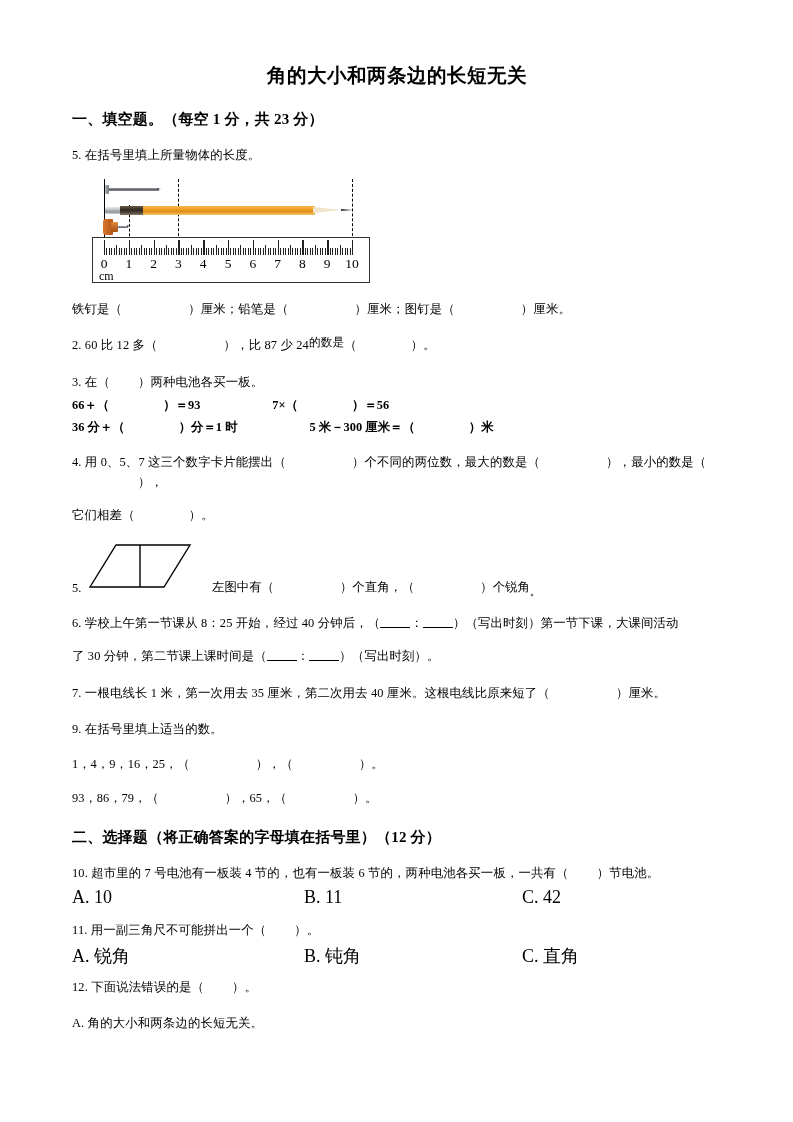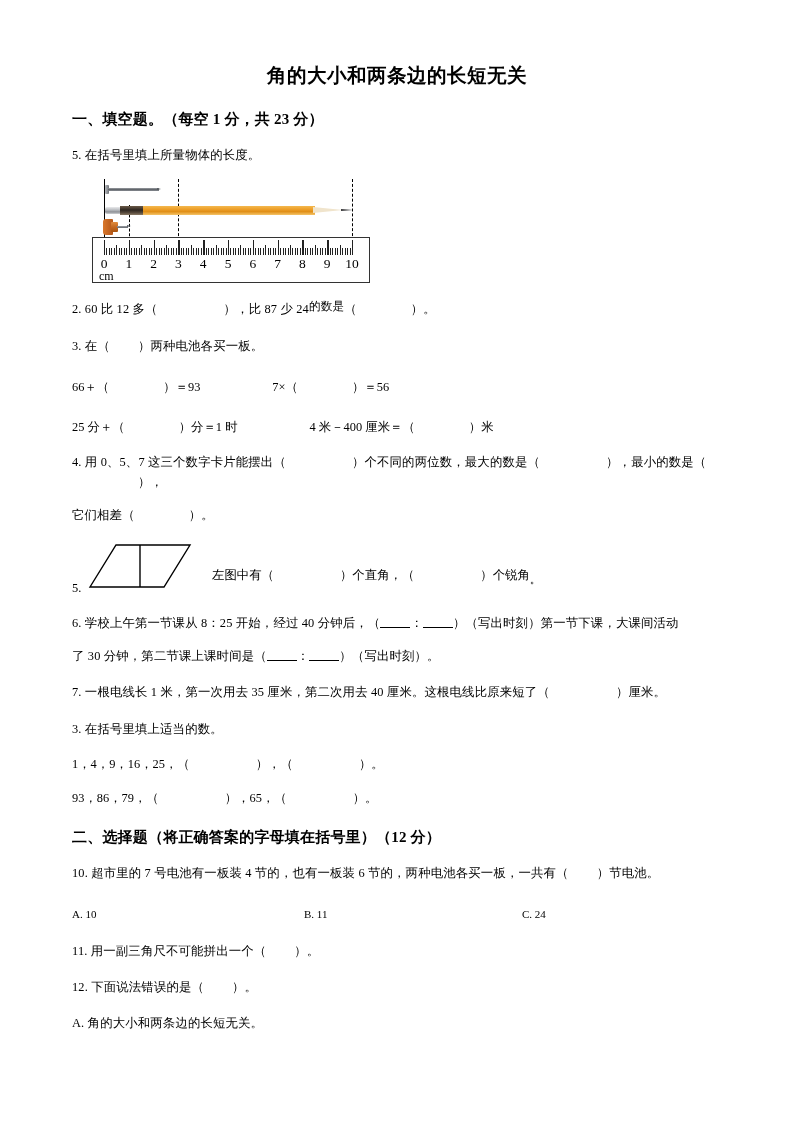--- a/index.html
+++ b/index.html
@@ -264,35 +264,36 @@
   .para-fig {
     position: absolute;
     left: 14px;
     top: -6px;
     width: 108px;
     height: 50px;
   }
   .q5-text {
     position: absolute;
     left: 140px;
-    top: 20px;
+    top: 32px;
     font-size: 12.4px;
     white-space: nowrap;
   }
 
   .eq-line {
     font-size: 12.4px;
-    margin-top: 23px;
+    margin-top: 5px;
+    font-weight: bold;
   }
   .eq-gap-wide { display: inline-block; width: 72px; }
 
   .opts {
     position: relative;
-    font-size: 11px;
-    margin-top: 25px;
+    font-size: 18px;
+    margin-top: 4px;
     height: 17px;
   }
   .opts span { position: absolute; top: 0; white-space: nowrap; }
   .opt-a { left: 0; }
   .opt-b { left: 232px; }
   .opt-c { left: 450px; }
 
   .seq-line { font-size: 12.4px; margin-top: 17px; }
 </style>
 </head>
@@ -448,35 +449,38 @@
           <span style="left: 124px;">5</span>
           <span style="left: 148.8px;">6</span>
           <span style="left: 173.6px;">7</span>
           <span style="left: 198.4px;">8</span>
           <span style="left: 223.2px;">9</span>
           <span style="left: 248px;">10</span>
         </div>
       <div class="cm-label">cm</div>
     </div>
 
+    <div class="q">
+      <span>铁钉是（</span><span class="blank-lg"></span><span>）厘米；铅笔是（</span><span class="blank-lg"></span><span>）厘米；图钉是（</span><span class="blank-lg"></span><span>）厘米。</span>
+    </div>
 
     <div class="q">
       <span>2. 60 比 12 多（</span><span class="blank-lg"></span><span>），比 87 少 24</span><span class="raised">的数是</span><span>（</span><span class="blank-md"></span><span>）。</span>
     </div>
 
     <div class="q">
       <span>3. 在（</span><span class="blank-sm"></span><span>）两种电池各买一板。</span>
     </div>
 
     <div class="eq-line">
       <span>66＋（</span><span class="blank-md"></span><span>）＝93</span><span class="eq-gap-wide"></span><span>7×（</span><span class="blank-md"></span><span>）＝56</span>
     </div>
 
     <div class="eq-line">
-      <span>25 分＋（</span><span class="blank-md"></span><span>）分＝1 时</span><span class="eq-gap-wide"></span><span>4 米－400 厘米＝（</span><span class="blank-md"></span><span>）米</span>
+      <span>36 分＋（</span><span class="blank-md"></span><span>）分＝1 时</span><span class="eq-gap-wide"></span><span>5 米－300 厘米＝（</span><span class="blank-md"></span><span>）米</span>
     </div>
 
     <div class="q">
       <span>4. 用 0、5、7 这三个数字卡片能摆出（</span><span class="blank-lg"></span><span>）个不同的两位数，最大的数是（</span><span class="blank-lg"></span><span>），最小的数是（</span><span class="blank-lg"></span><span>），</span>
     </div>
 
     <div class="q q-tight">
       <span>它们相差（</span><span class="blank-md"></span><span>）。</span>
     </div>
 
@@ -495,46 +499,51 @@
 
     <div class="q q-tight">
       <span>了 30 分钟，第二节课上课时间是（</span><span class="ul-blank"></span><span>：</span><span class="ul-blank"></span><span>）（写出时刻）。</span>
     </div>
 
     <div class="q">
       <span>7. 一根电线长 1 米，第一次用去 35 厘米，第二次用去 40 厘米。这根电线比原来短了（</span><span class="blank-lg"></span><span>）厘米。</span>
     </div>
 
 
-    <div class="q">3. 在括号里填上适当的数。</div>
+    <div class="q">9. 在括号里填上适当的数。</div>
 
     <div class="seq-line">
       <span>1，4，9，16，25，（</span><span class="blank-lg"></span><span>），（</span><span class="blank-lg"></span><span>）。</span>
     </div>
 
     <div class="seq-line">
       <span>93，86，79，（</span><span class="blank-lg"></span><span>），65，（</span><span class="blank-lg"></span><span>）。</span>
     </div>
 
     <div class="section-head">二、选择题（将正确答案的字母填在括号里）（12 分）</div>
 
     <div class="q">
       <span>10. 超市里的 7 号电池有一板装 4 节的，也有一板装 6 节的，两种电池各买一板，一共有（</span><span class="blank-sm"></span><span>）节电池。</span>
     </div>
 
     <div class="opts">
       <span class="opt-a">A. 10</span>
       <span class="opt-b">B. 11</span>
-      <span class="opt-c">C. 24</span>
+      <span class="opt-c">C. 42</span>
     </div>
 
     <div class="q">
       <span>11. 用一副三角尺不可能拼出一个（</span><span class="blank-sm"></span><span>）。</span>
     </div>
 
+    <div class="opts">
+      <span class="opt-a">A. 锐角</span>
+      <span class="opt-b">B. 钝角</span>
+      <span class="opt-c">C. 直角</span>
+    </div>
 
     <div class="q">
       <span>12. 下面说法错误的是（</span><span class="blank-sm"></span><span>）。</span>
     </div>
 
     <div class="q">
       <span>A. 角的大小和两条边的长短无关。</span>
     </div>
 
   </div>

